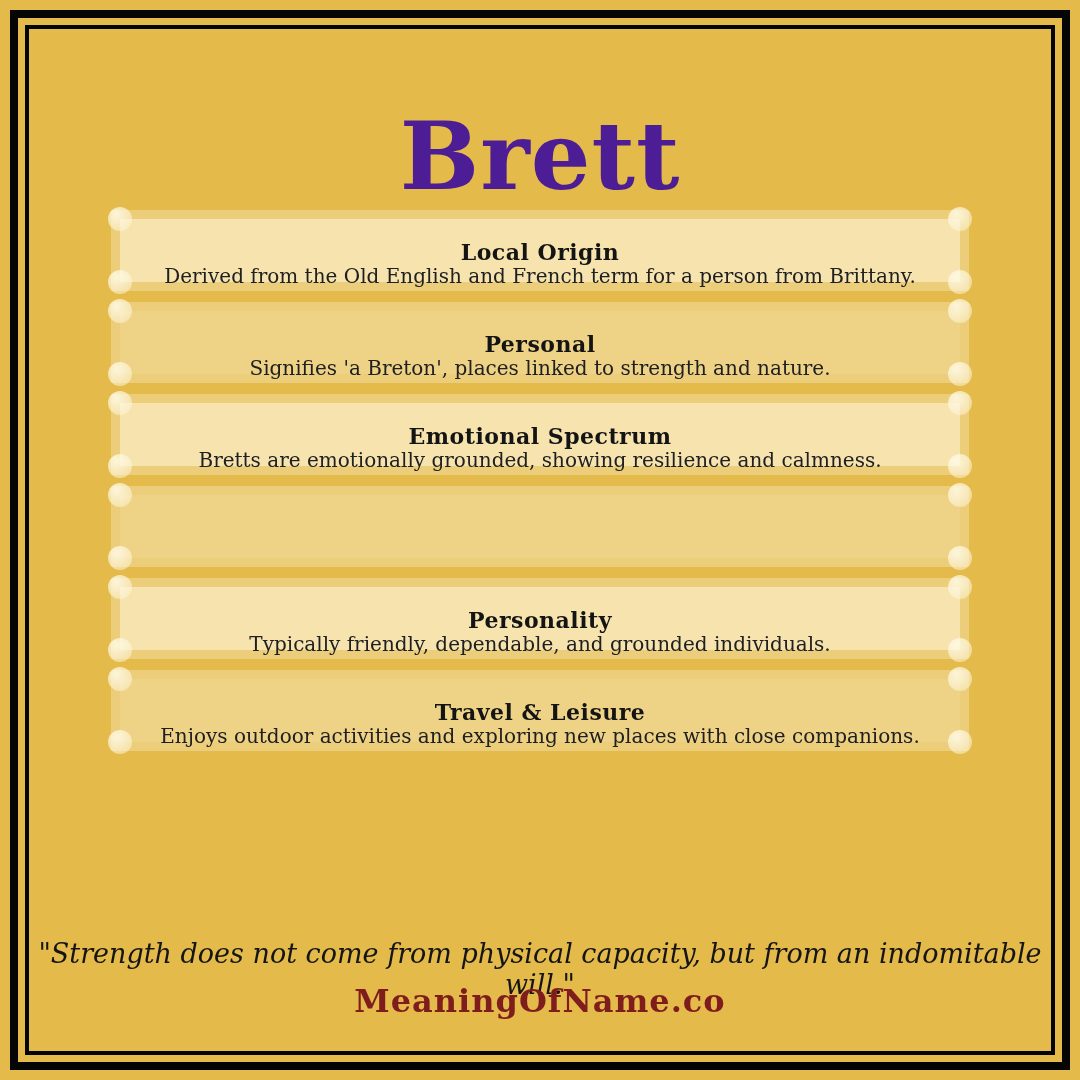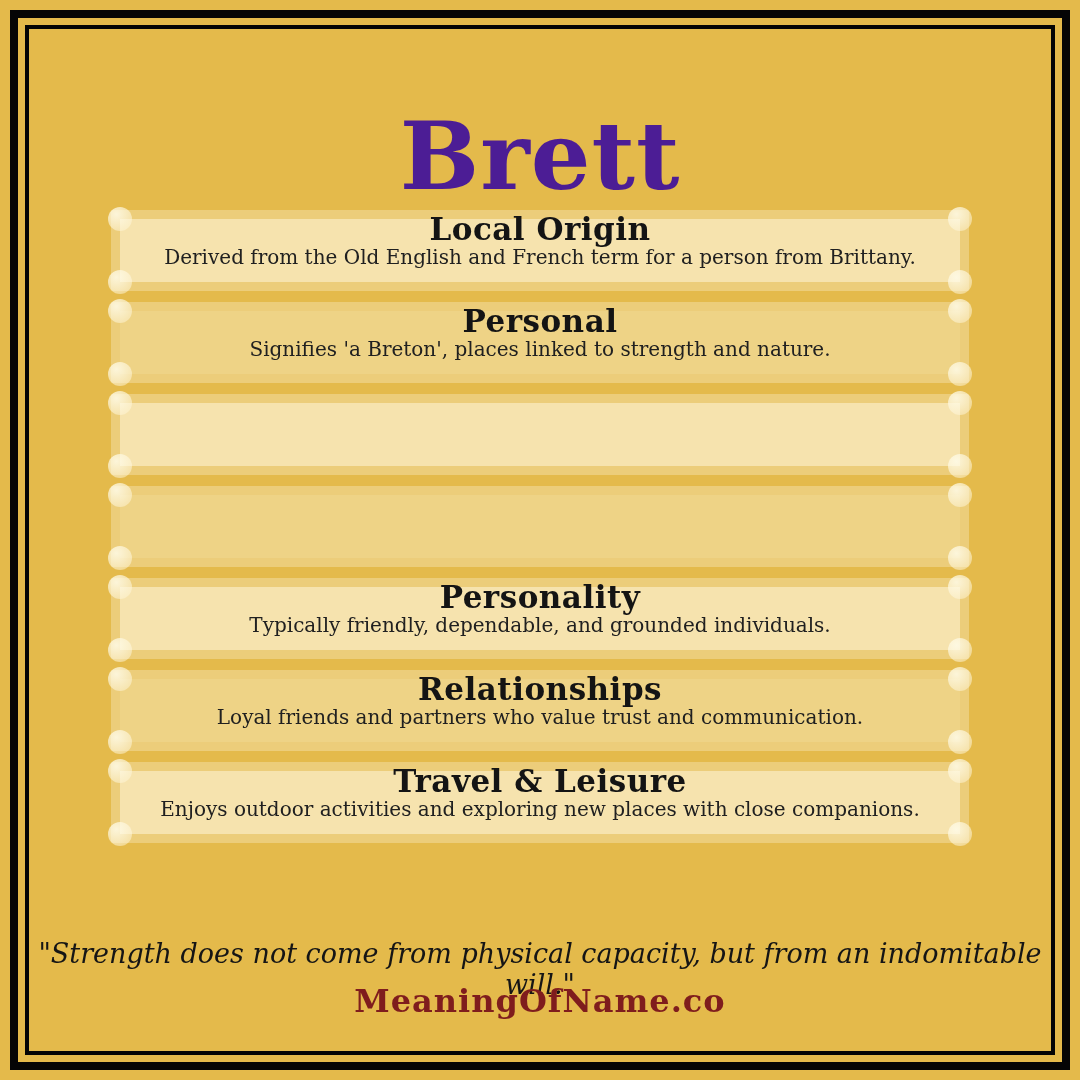--- a/index.html
+++ b/index.html
@@ -73,25 +73,26 @@
   .rivet.tl { left: -3px;  top: -3px; }
   .rivet.tr { right: -3px; top: -3px; }
   .rivet.bl { left: -3px;  bottom: -3px; }
   .rivet.br { right: -3px; bottom: -3px; }
   .card-text {
     position: relative;
     text-align: center;
     padding-top: 3px;
   }
   .card-title {
-    font-size: 31px;
+    font-size: 22px;
     font-weight: 700;
     color: #141414;
     line-height: 1.08;
     letter-spacing: 0.5px;
+    margin-top: 28px;
   }
   .card-body {
     font-size: 20px;
     color: #202020;
     line-height: 1.06;
     margin-top: 1px;
     text-align: center;
   }
   
   .quote {
@@ -148,20 +149,24 @@
       <div class="card-body">Signifies 'a Breton', places linked to strength and nature.</div>
     </div>
   </div>
 
   <div class="card">
     <div class="card-fill"></div>
     <span class="rivet tl"></span>
     <span class="rivet tr"></span>
     <span class="rivet bl"></span>
     <span class="rivet br"></span>
+    <div class="card-text">
+      <div class="card-title">Emotional Spectrum</div>
+      <div class="card-body">Bretts are emotionally grounded, showing resilience and calmness.</div>
+    </div>
   </div>
 
   <div class="card">
     <div class="card-fill"></div>
     <span class="rivet tl"></span>
     <span class="rivet tr"></span>
     <span class="rivet bl"></span>
     <span class="rivet br"></span>
   </div>
 
@@ -170,31 +175,20 @@
     <span class="rivet tl"></span>
     <span class="rivet tr"></span>
     <span class="rivet bl"></span>
     <span class="rivet br"></span>
     <div class="card-text">
       <div class="card-title">Personality</div>
       <div class="card-body">Typically friendly, dependable, and grounded individuals.</div>
     </div>
   </div>
 
-  <div class="card">
-    <div class="card-fill"></div>
-    <span class="rivet tl"></span>
-    <span class="rivet tr"></span>
-    <span class="rivet bl"></span>
-    <span class="rivet br"></span>
-    <div class="card-text">
-      <div class="card-title">Relationships</div>
-      <div class="card-body">Loyal friends and partners who value trust and communication.</div>
-    </div>
-  </div>
 
   <div class="card">
     <div class="card-fill"></div>
     <span class="rivet tl"></span>
     <span class="rivet tr"></span>
     <span class="rivet bl"></span>
     <span class="rivet br"></span>
     <div class="card-text">
       <div class="card-title">Travel &amp; Leisure</div>
       <div class="card-body">Enjoys outdoor activities and exploring new places with close companions.</div>

